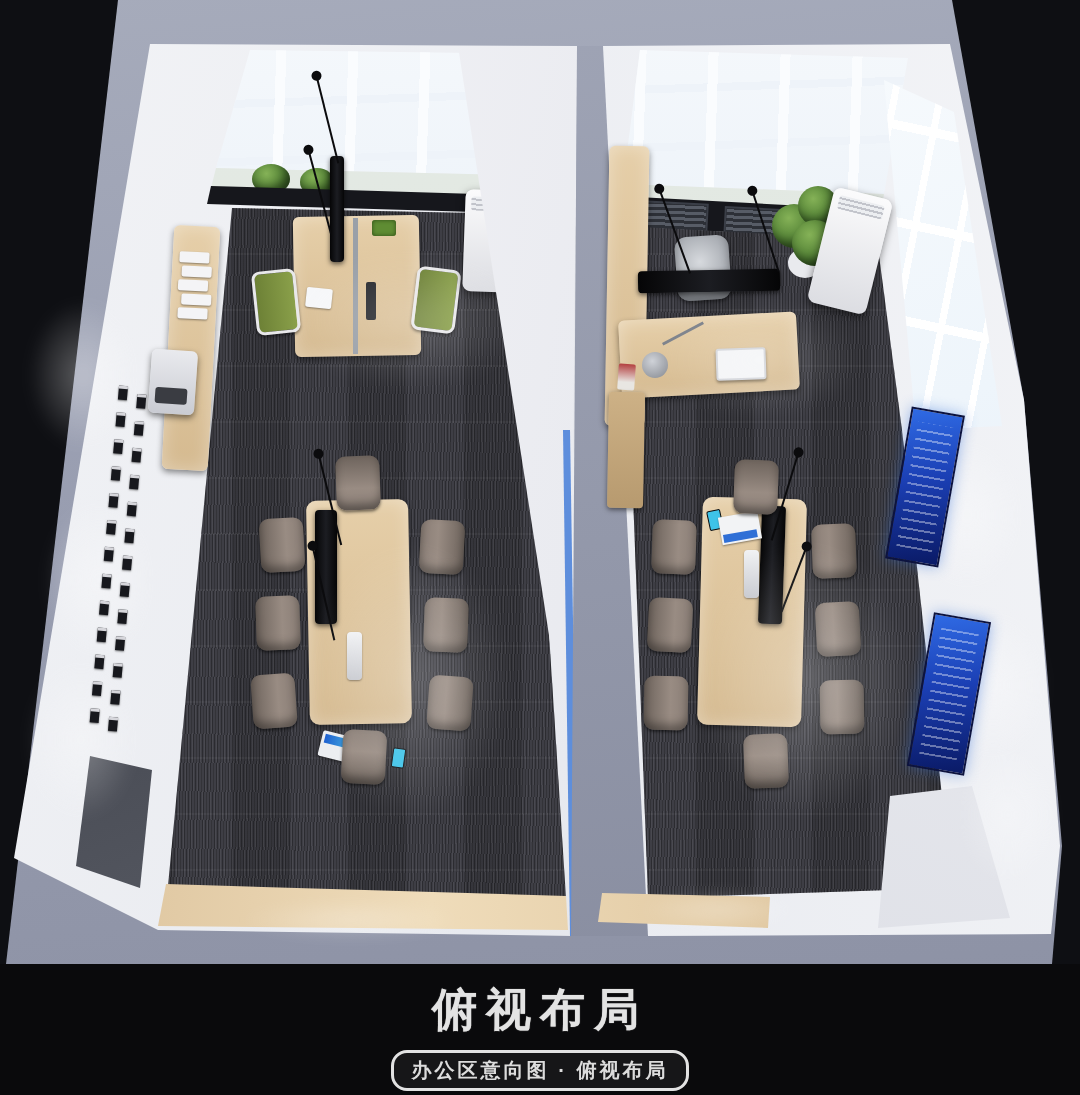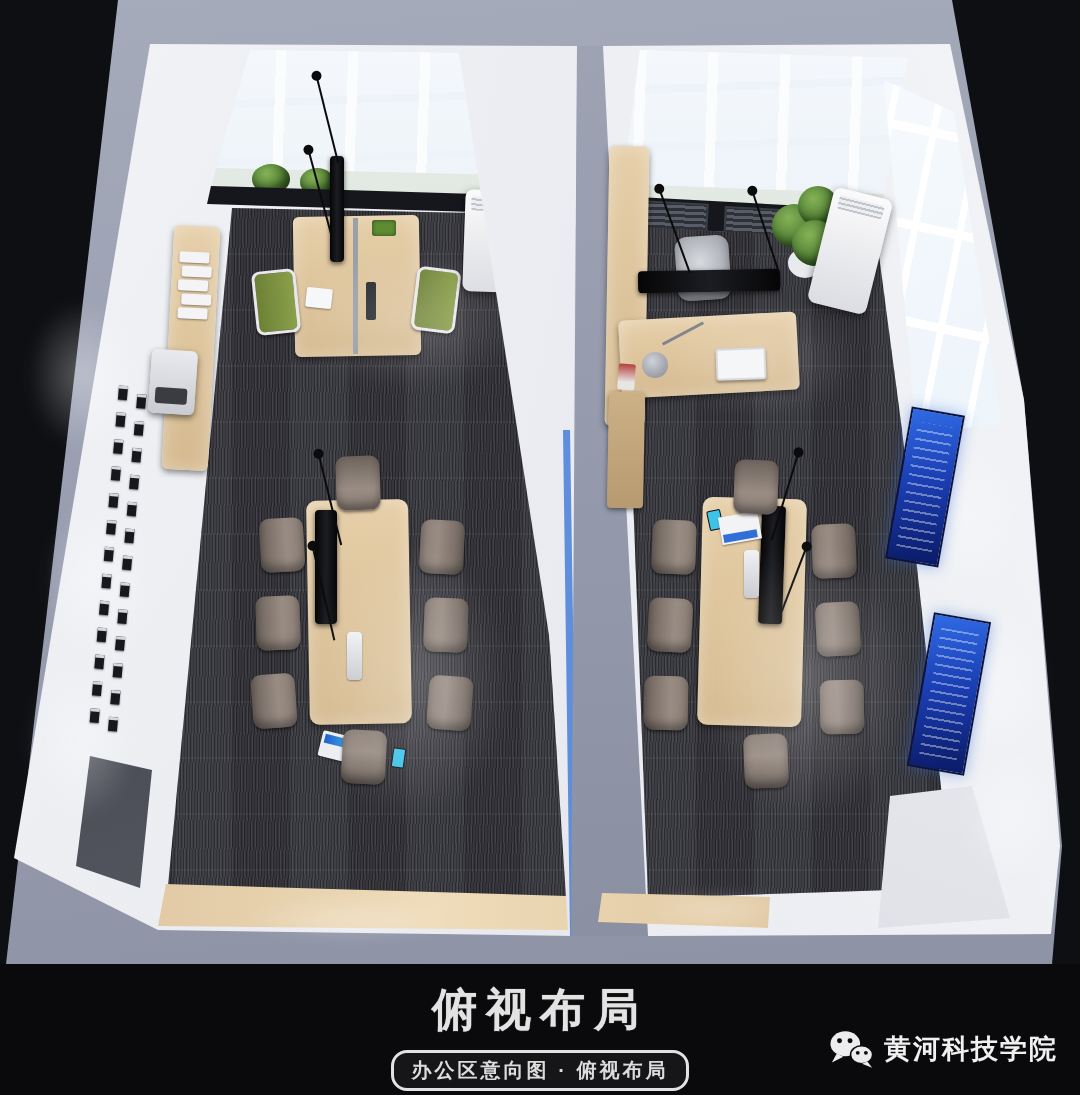--- a/index.html
+++ b/index.html
@@ -280,32 +280,15 @@
     <div class="abs pool" style="left:660px;top:300px;width:200px;height:120px;opacity:.3"></div>
     <div class="abs pool" style="left:700px;top:540px;width:210px;height:280px;opacity:.45"></div>
     <div class="abs pool" style="left:640px;top:890px;width:160px;height:40px;opacity:.5"></div>
   </div>
 
   <div class="caption">
     <h1 class="title">俯视布局</h1>
     <div class="badge">
       <span>办公区意向图 · 俯视布局</span>
     </div>
-    <div class="brand">
-      <svg width="46" height="40" viewBox="0 0 48 40">
-        <g fill="#ececee">
-          <ellipse cx="17" cy="14.5" rx="15.5" ry="13"></ellipse>
-          <path d="M8 25 L3 34 L15 28 Z"></path>
-        </g>
-        <circle cx="11" cy="11.5" r="2.6" fill="#0a0a0c"></circle>
-        <circle cx="22" cy="11.5" r="2.6" fill="#0a0a0c"></circle>
-        <g fill="#ececee" stroke="#0a0a0c" stroke-width="1.6">
-          <ellipse cx="34" cy="26" rx="11.5" ry="9.5"></ellipse>
-        </g>
-        <path d="M40 33 L45 39.5 L34.5 35.5 Z" fill="#ececee"></path>
-        <circle cx="30" cy="24" r="2" fill="#0a0a0c"></circle>
-        <circle cx="38.5" cy="24" r="2" fill="#0a0a0c"></circle>
-      </svg>
-      <span class="brand-name">黄河科技学院</span>
-    </div>
   </div>
 
 </div>
 
 </body></html>

